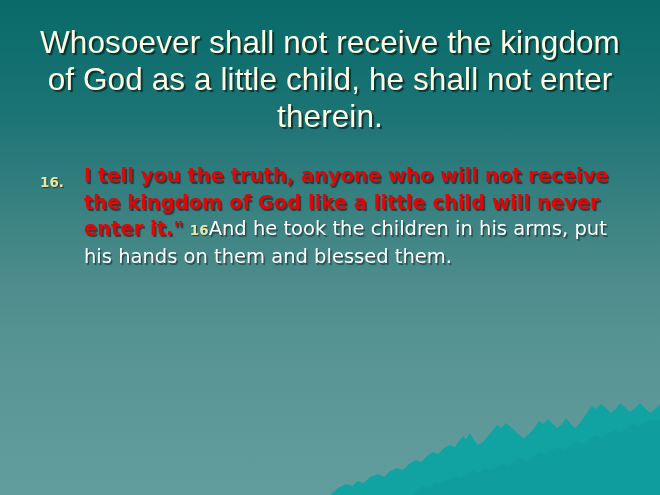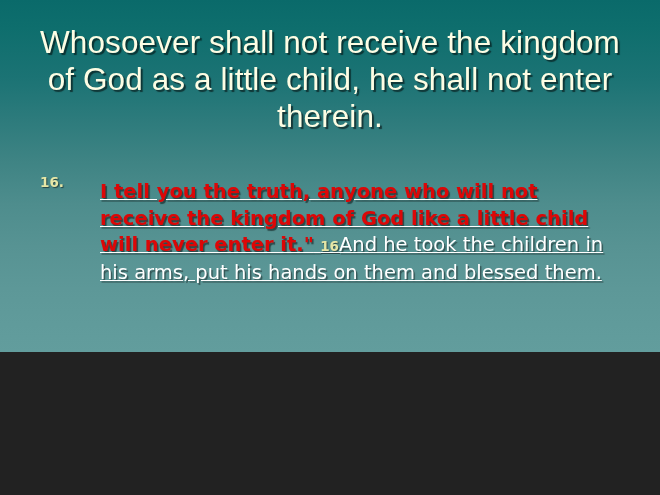--- a/index.html
+++ b/index.html
@@ -3,21 +3,21 @@
 <meta charset="utf-8">
 <style>
   html, body {
     margin: 0;
     padding: 0;
     background: #222;
   }
   #slide {
     position: relative;
     width: 660px;
-    height: 352px;
+    height: 495px;
     overflow: hidden;
     font-family: "Liberation Sans", sans-serif;
     background: linear-gradient(to bottom,
         #0a6a6a 0%,
         #0e6e6d 8%,
         #1b7374 22%,
         #2d7b7c 34%,
         #3f8484 46%,
         #4e8d8d 58%,
         #579393 70%,
@@ -57,24 +57,23 @@
     left: 32px;
     top: 163px;
     width: 600px;
     font-family: "DejaVu Sans", sans-serif;
     font-size: 19.5px;
     line-height: 26.5px;
     color: #ffffff;
     text-shadow: 1.5px 1.5px 1px rgba(0,0,0,0.45);
   }
   #body-para {
-    margin: 16px;
+    margin: 0;
     text-indent: 0;
     padding-left: 52px;
-    text-decoration: underline;
   }
   .vnum {
     color: #e6e6a6;
     font-size: 13.5px;
     font-weight: bold;
     text-shadow: 1px 1px 1px rgba(0,0,0,0.5);
   }
   .vnum-lead {
     position: absolute;
     left: 8px;

